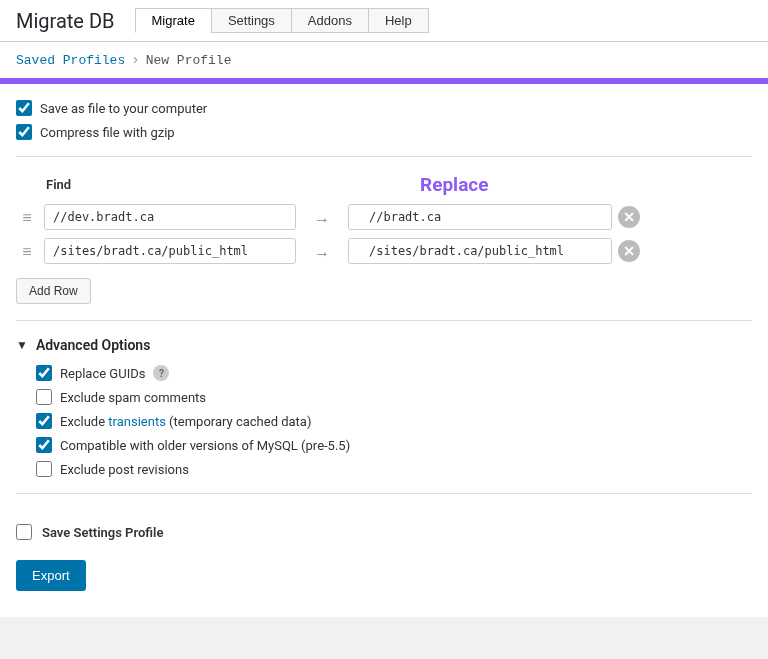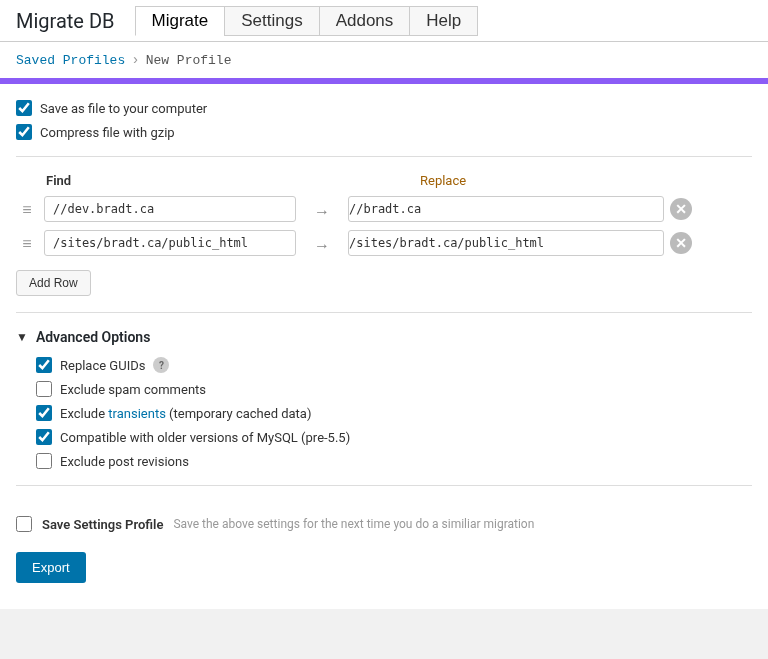--- a/index.html
+++ b/index.html
@@ -29,21 +29,21 @@
     }
     .nav-tabs {
       display: flex;
       gap: 0;
     }
     .nav-tab {
       padding: 4px 16px;
       border: 1px solid #ccc;
       background: #f7f7f7;
       cursor: pointer;
-      font-size: 17px;
+      font-size: 13px;
       color: #333;
       border-right: none;
     }
     .nav-tab:last-child { border-right: 1px solid #ccc; }
     .nav-tab.active {
       background: #fff;
       border-bottom-color: #fff;
       color: #000;
       font-weight: 500;
     }
@@ -110,23 +110,23 @@
     }
     .find-header {
       width: 360px;
       font-size: 13px;
       font-weight: 600;
       color: #333;
       padding-left: 30px;
     }
     .arrow-spacer { width: 40px; }
     .replace-header {
-      font-size: 13px;
-      font-weight: 400;
-      color: #a16207;
+      font-size: 19px;
+      font-weight: 700;
+      color: #8b5cf6;
       padding-left: 4px;
     }
 
     .find-replace-row {
       display: flex;
       align-items: center;
       gap: 6px;
       margin-bottom: 8px;
     }
     .drag-handle {
@@ -151,22 +151,22 @@
       background: #fff;
     }
     .arrow-icon {
       width: 40px;
       text-align: center;
       color: #888;
       font-size: 16px;
       flex-shrink: 0;
     }
     .replace-input {
-      width: 316px;
-      padding: 5px 0;
+      width: 264px;
+      padding: 5px 20px;
       border: 1px solid #ccc;
       border-radius: 3px;
       font-size: 12px;
       font-family: monospace;
       color: #333;
       background: #fff;
     }
     .remove-row-btn {
       width: 22px;
       height: 22px;
@@ -389,19 +389,18 @@
 
     </div>
   </div>
 
   <hr class="section-divider">
 
   
   <div class="save-profile-section">
     <input type="checkbox" style="">
     <span class="save-profile-label">Save Settings Profile</span>
-    <span class="save-profile-desc">Save the above settings for the next time you do a similiar migration</span>
   </div>
 
   
   <button class="export-btn">Export</button>
 
 </div>
 
 </body></html>

